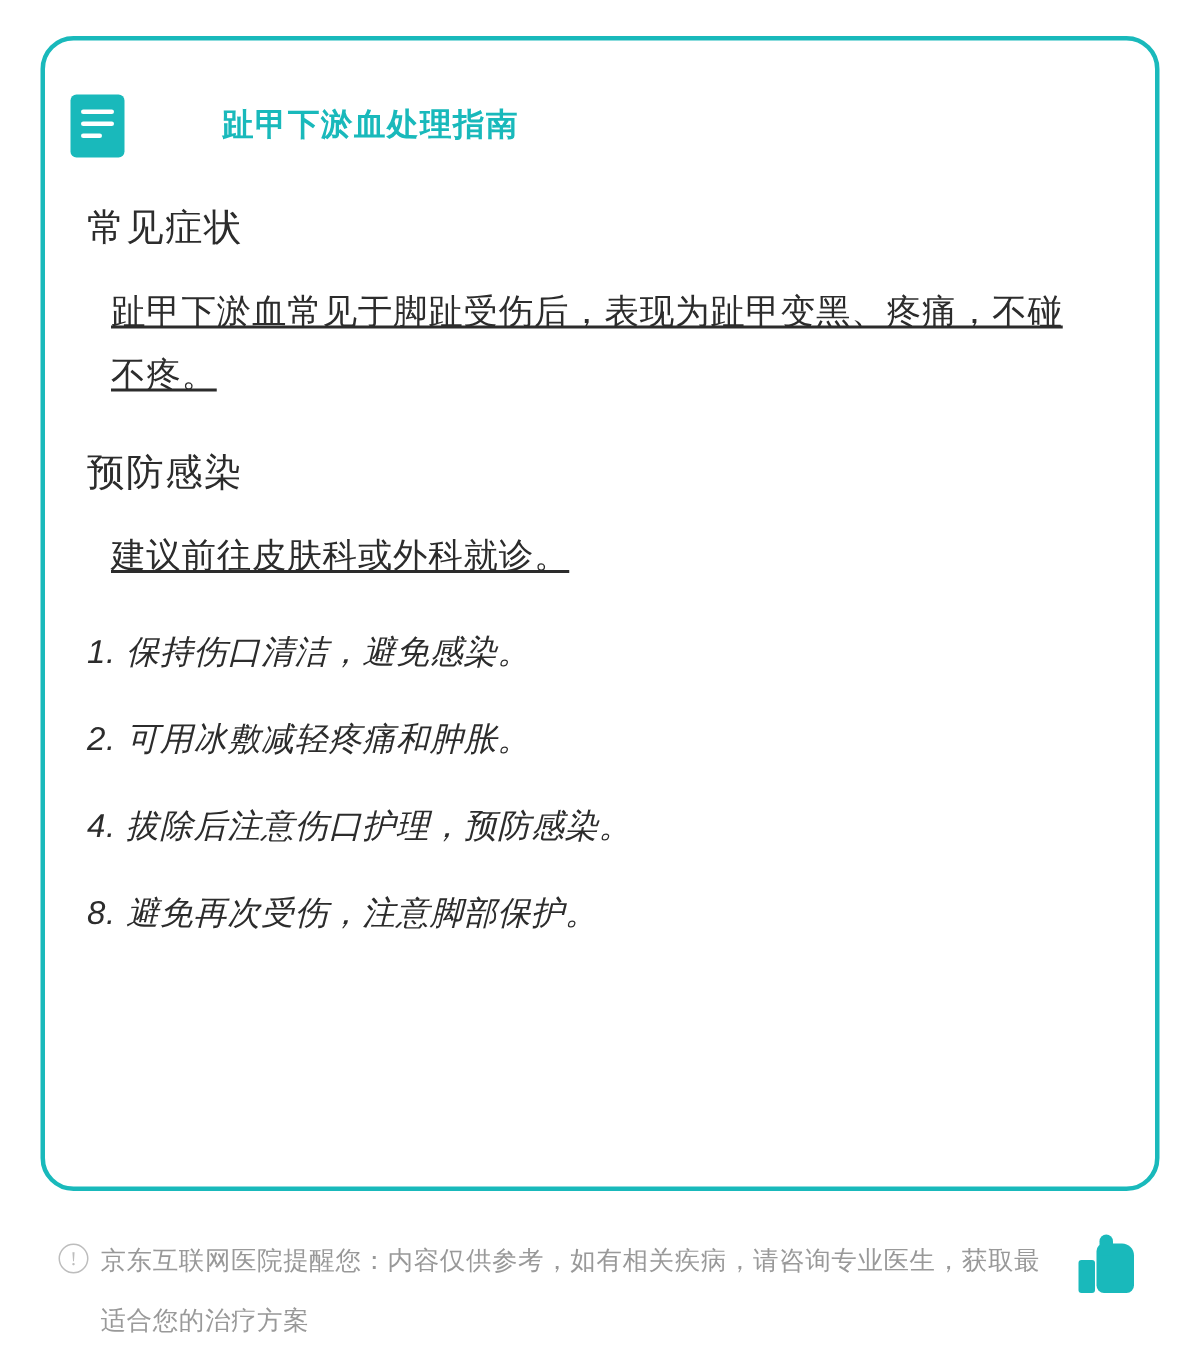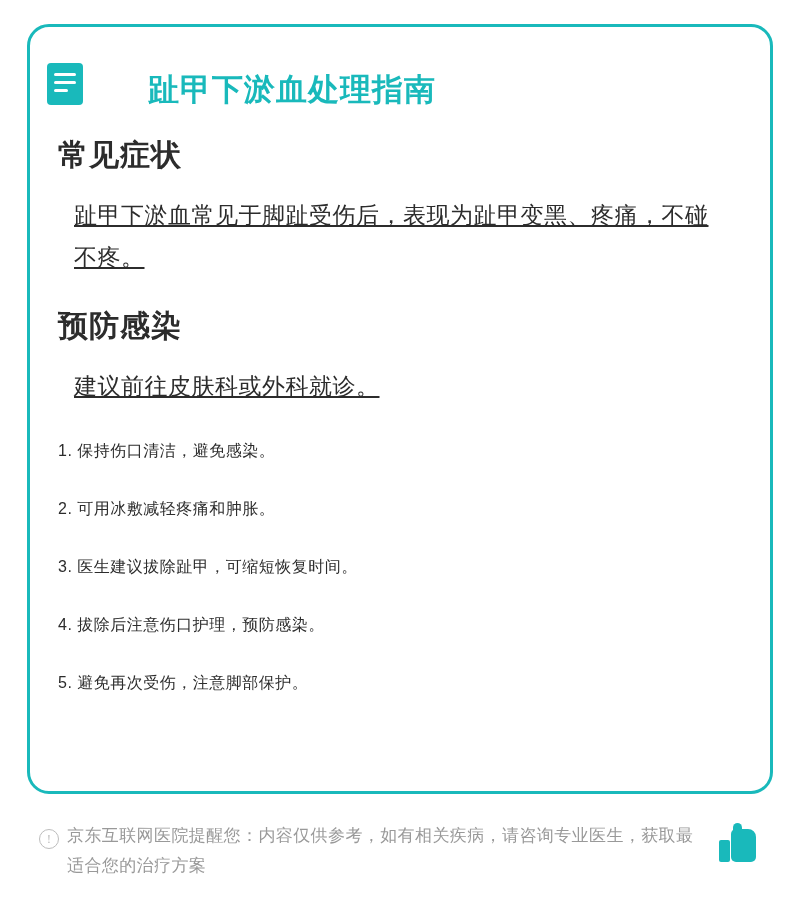--- a/index.html
+++ b/index.html
@@ -49,58 +49,59 @@
     border-radius: 2px;
   }
   .doc-icon .l1 { top: 10px; width: 22px; }
   .doc-icon .l2 { top: 18px; width: 22px; }
   .doc-icon .l3 { top: 26px; width: 14px; }
   .title {
     position: absolute;
     left: 118px;
     top: 42px;
     width: 600px;
-    font-size: 31px;
+    font-size: 21px;
     font-weight: bold;
     color: #19b9bb;
     letter-spacing: 1px;
   }
   .content {
     position: absolute;
     left: 28px;
     top: 108px;
     right: 26px;
   }
   h2.section {
-    font-size: 30px;
-    font-weight: bold;
+    font-size: 25px;
+    font-weight: normal;
     color: #2c2c2c;
     margin: 0 0 18px 0;
     letter-spacing: 1px;
   }
   .sec-block { margin-bottom: 28px; }
   p.para {
     font-size: 23px;
     line-height: 42px;
     color: #2c2c2c;
     margin: 16px;
     letter-spacing: 0.5px;
     text-decoration: underline;
   }
   ol.steps {
     list-style: none;
     margin: 0;
     padding: 0;
   }
   ol.steps li {
-    font-size: 16px;
+    font-size: 22px;
     line-height: 31px;
     color: #2c2c2c;
     margin: 0 0 27px 0;
     letter-spacing: 0.5px;
+    font-style: italic;
   }
   .footer {
     position: absolute;
     left: 27px;
     top: 815px;
     width: 746px;
     height: 70px;
   }
   .info-icon {
     position: absolute;
@@ -115,21 +116,21 @@
     line-height: 18px;
     text-align: center;
     font-family: "Liberation Serif", serif;
   }
   .disclaimer {
     position: absolute;
     left: 40px;
     top: 6px;
     width: 640px;
     font-size: 17px;
-    line-height: 30px;
+    line-height: 40px;
     color: #999999;
     letter-spacing: 0.4px;
   }
   .thumb {
     position: absolute;
     left: 692px;
     top: 8px;
     width: 40px;
     height: 44px;
   }
@@ -184,23 +185,22 @@
 
     <div class="sec-block">
       <h2 class="section">预防感染</h2>
       <p class="para">建议前往皮肤科或外科就诊。</p>
     </div>
 
     <div class="sec-block">
       <ol class="steps">
         <li>1. 保持伤口清洁，避免感染。</li>
         <li>2. 可用冰敷减轻疼痛和肿胀。</li>
-        <li>3. 医生建议拔除趾甲，可缩短恢复时间。</li>
         <li>4. 拔除后注意伤口护理，预防感染。</li>
-        <li>5. 避免再次受伤，注意脚部保护。</li>
+        <li>8. 避免再次受伤，注意脚部保护。</li>
       </ol>
     </div>
 
   </div>
 </div>
 
 <div class="footer">
   <div class="info-icon">!</div>
   <div class="disclaimer">京东互联网医院提醒您：内容仅供参考，如有相关疾病，请咨询专业医生，获取最适合您的治疗方案</div>
   <div class="thumb">

